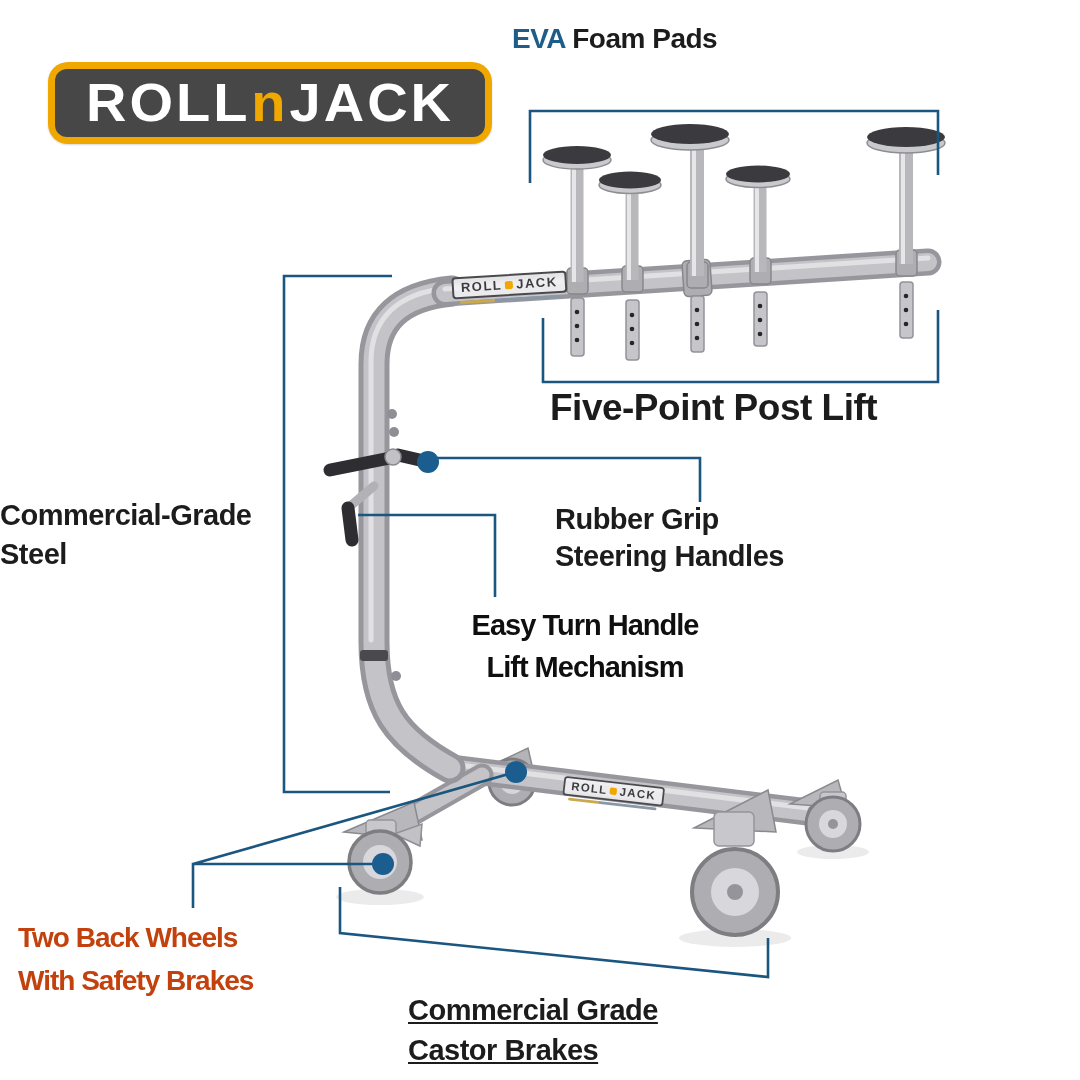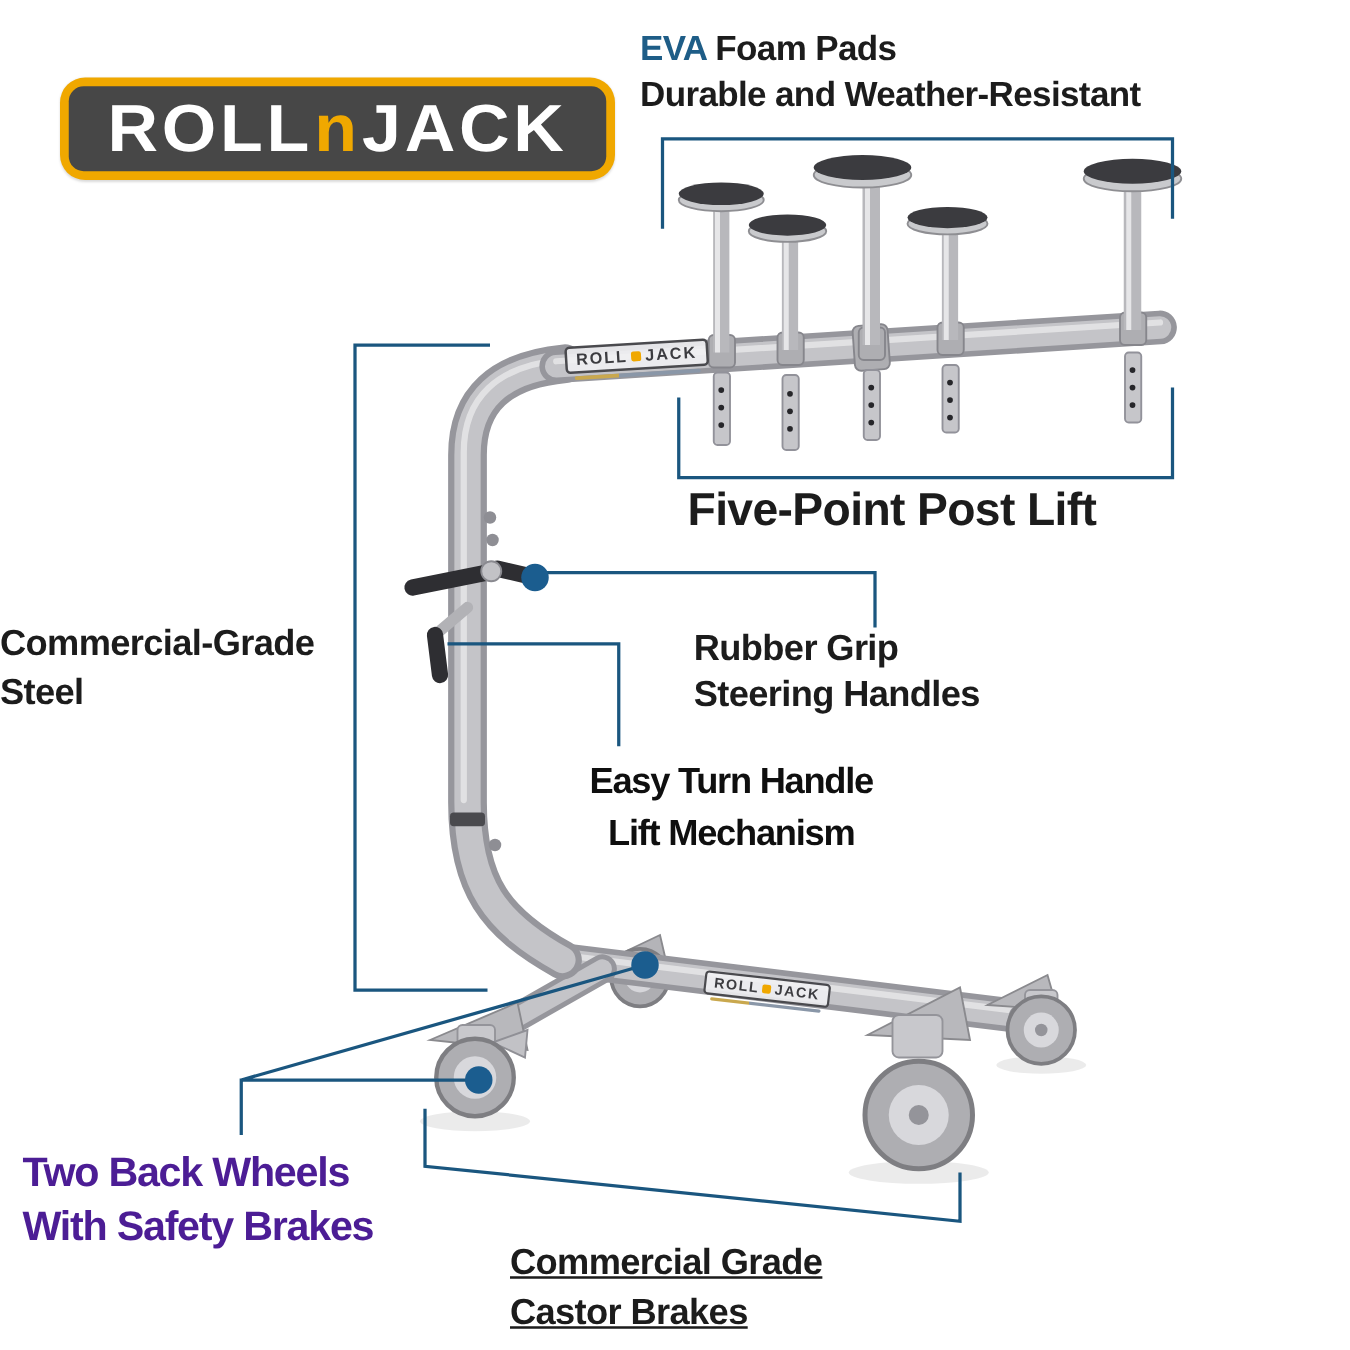--- a/index.html
+++ b/index.html
@@ -23,21 +23,21 @@
   }
   .logo-inner .logo-n{color:#f0a800;margin:0 1px;}
   
   .callout{position:absolute;color:#1c1c1c;font-weight:bold;text-align:left;letter-spacing:-0.5px;}
   .callout .hl{color:#1e5d87;}
   #callout-eva{left:512px;top:20px;width:452px;font-size:28px;line-height:37px;}
   #callout-five{left:550px;top:390px;width:400px;font-size:37px;line-height:36px;}
   #callout-steel{left:0px;top:496px;width:276px;font-size:29px;line-height:39px;}
   #callout-rubber{left:555px;top:501px;width:306px;font-size:29px;line-height:37px;}
   #callout-easy{left:420px;top:604px;width:330px;font-size:29px;line-height:42px;text-align:center;letter-spacing:-1px;color:#0f0f0f;}
-  #callout-back{left:18px;top:916px;width:354px;font-size:33px;line-height:43px;letter-spacing:-1px;color:#4c1d95;}
+  #callout-back{left:18px;top:916px;width:354px;font-size:28px;line-height:43px;letter-spacing:-1px;color:#c2410c;}
   #callout-castor{left:408px;top:990px;width:350px;font-size:29px;line-height:40px;text-decoration:underline;}
   
   .sticker{position:absolute;display:flex;flex-direction:column;align-items:center;}
   .sticker-box{
     border:2px solid #4a4a4e;border-radius:4px;background:rgba(240,240,242,.88);
     padding:1px 7px;display:flex;align-items:center;gap:3px;
   }
   .sticker-box span{font-size:13px;font-weight:bold;letter-spacing:1.5px;color:#3c3c40;line-height:1.2;}
   .sticker-dot{width:8px;height:8px;background:#f0a800;border-radius:2px;}
   .sticker-tagline{margin-top:2px;width:88%;height:3px;border-radius:2px;
@@ -236,21 +236,20 @@
     <div class="sticker-box">
       <span>ROLL</span>
       <span class="sticker-dot"></span>
       <span>JACK</span>
     </div>
     <div class="sticker-tagline"></div>
   </div>
 
   <div class="callout" id="callout-eva">
     <div><span class="hl">EVA</span> <span>Foam Pads</span></div>
-    <div>Durable and Weather-Resistant</div>
   </div>
 
   <div class="callout" id="callout-five">
     <div>Five-Point Post Lift</div>
   </div>
 
   <div class="callout" id="callout-rubber">
     <div>Rubber Grip</div>
     <div>Steering Handles</div>
   </div>

